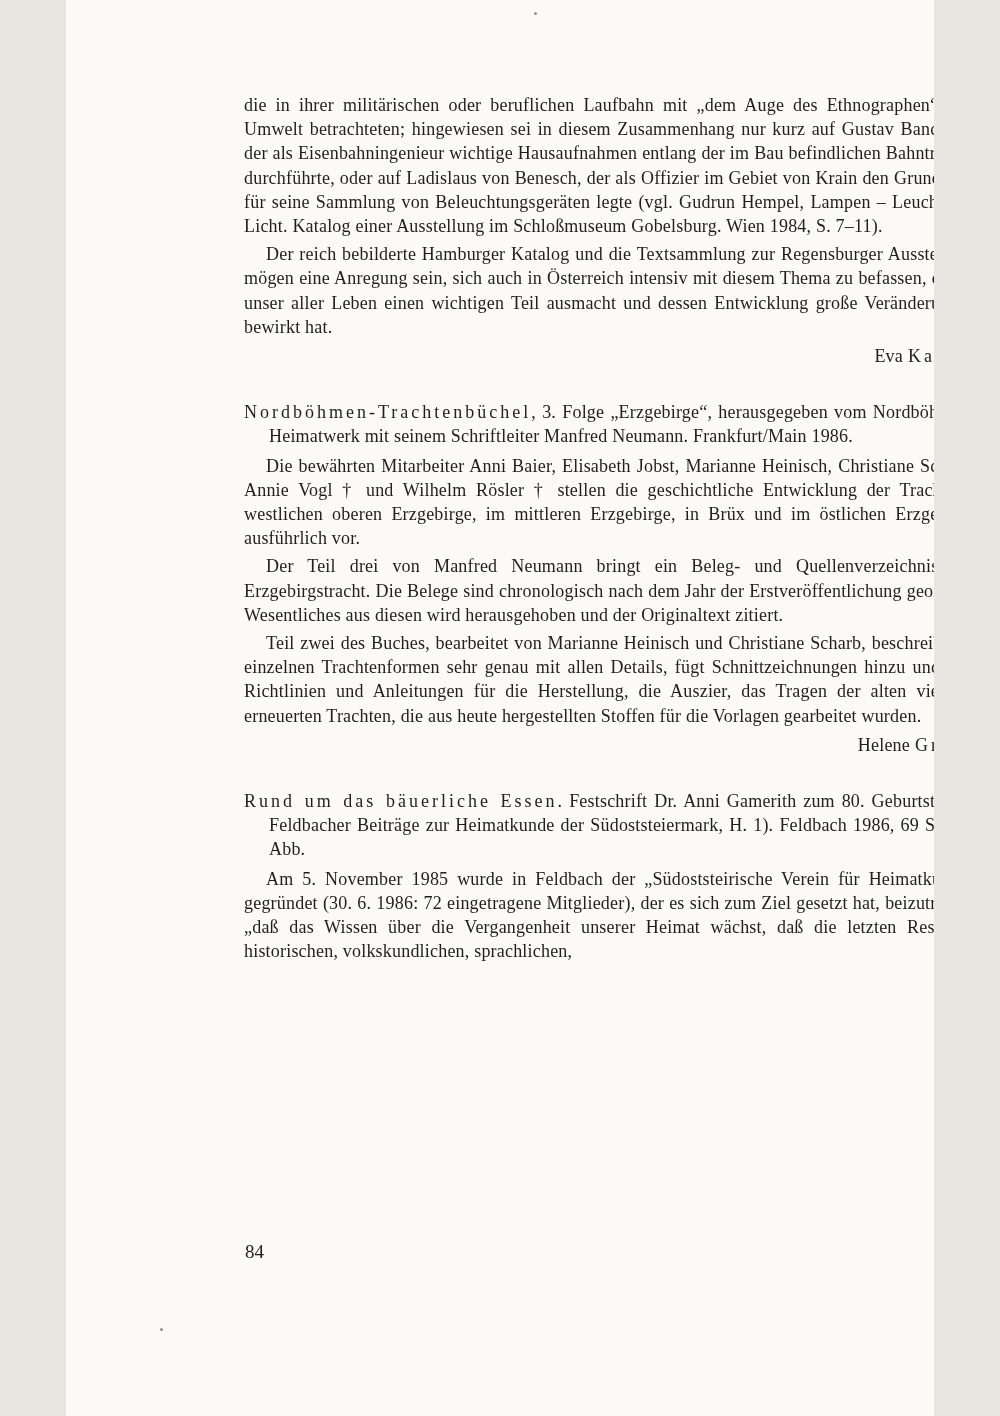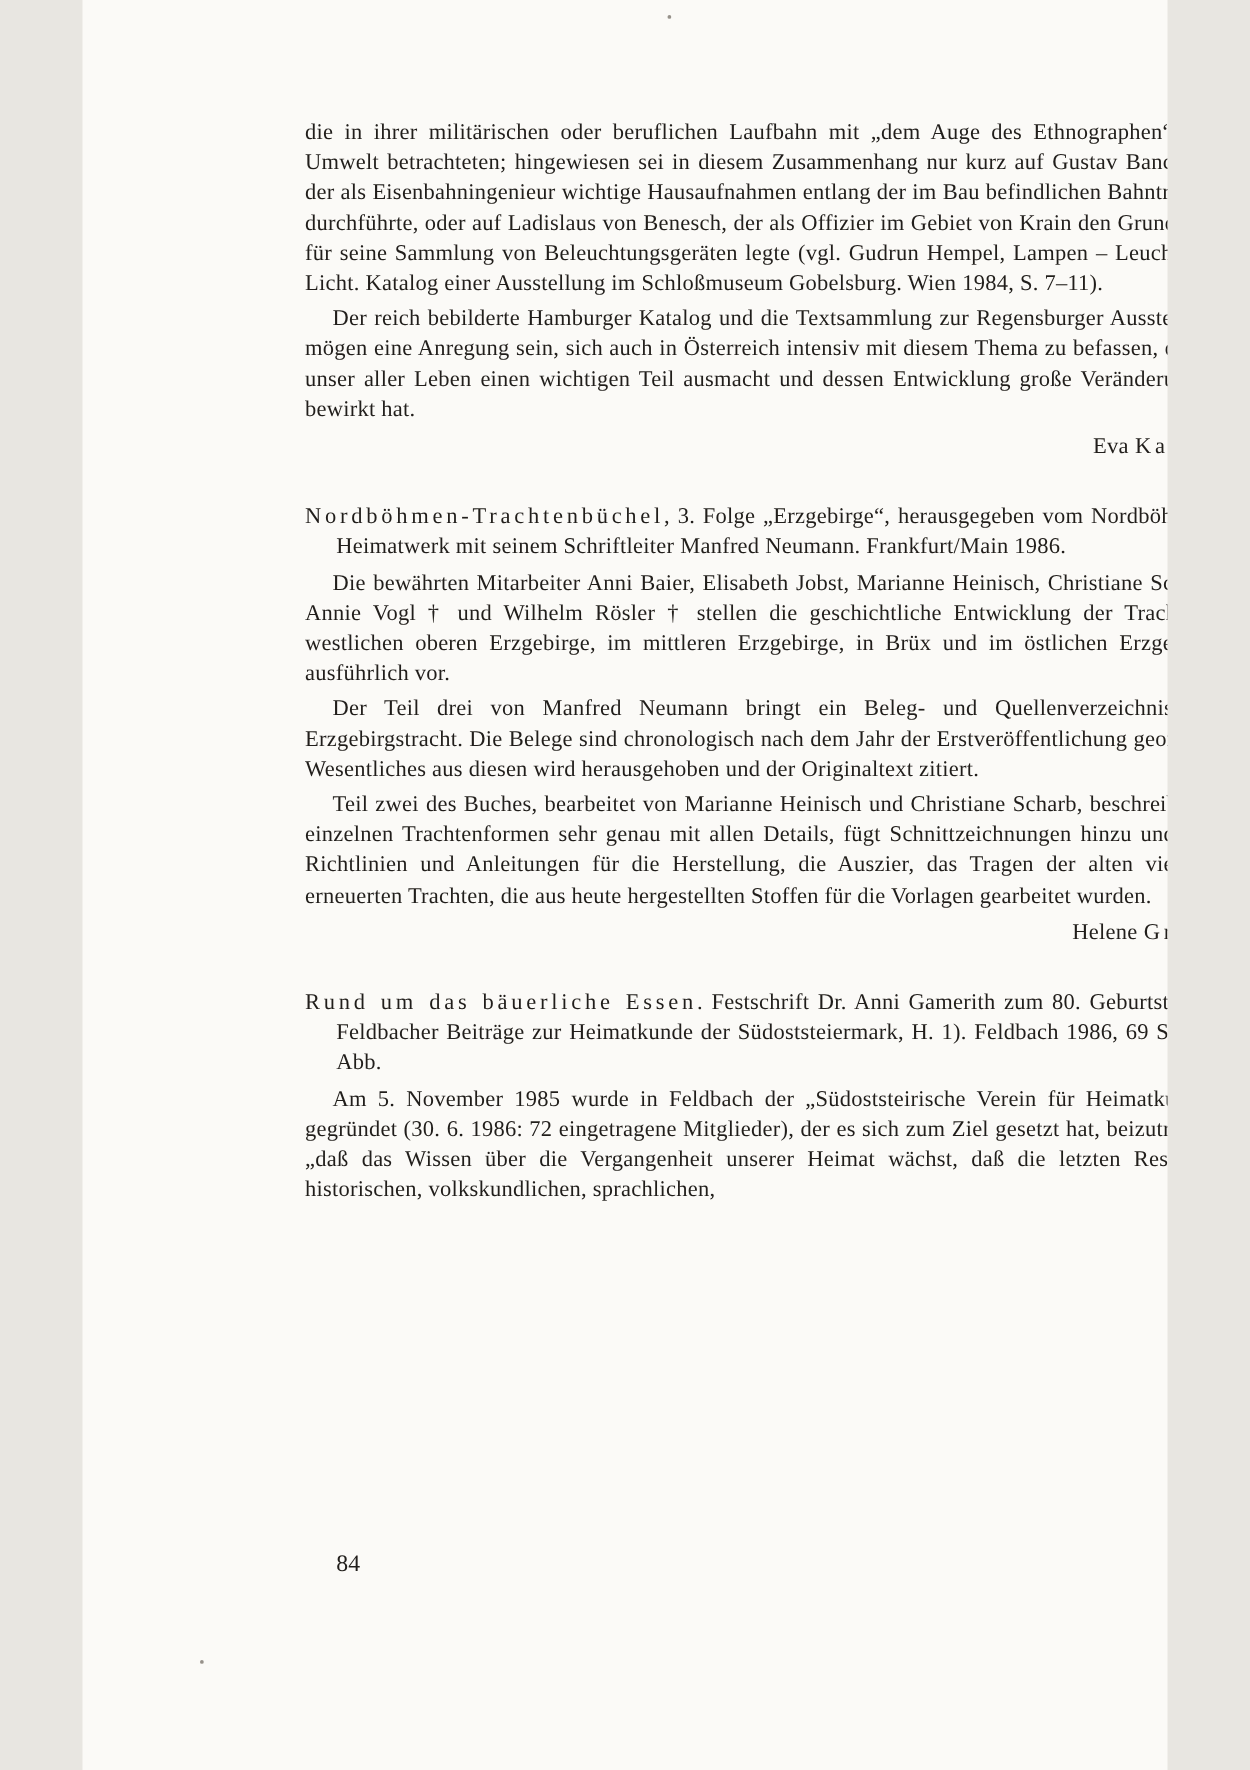--- a/index.html
+++ b/index.html
@@ -42,21 +42,20 @@
   }
   .spaced { letter-spacing: 3px; }
   .given { margin-right: 5px; text-align: center; }
   .review + .review { margin-top: 32px; }
   .page-number {
     position: absolute;
     left: 179px;
     top: 1241px;
     font-size: 19px;
     color: #211e1b;
-    margin-left: 24px;
   }
   .speck {
     position: absolute;
     background: #96918a;
     border-radius: 50%;
   }
   .speck-top { left: 468px; top: 12px; width: 3px; height: 3px; }
   .speck-bottom { left: 94px; top: 1328px; width: 3px; height: 3px; }
 </style>
 </head>

